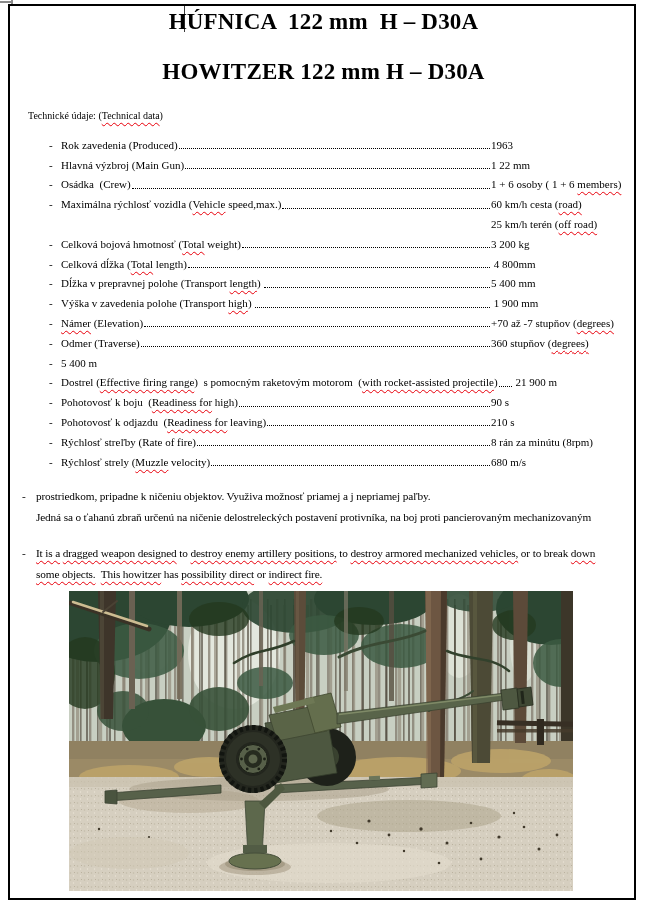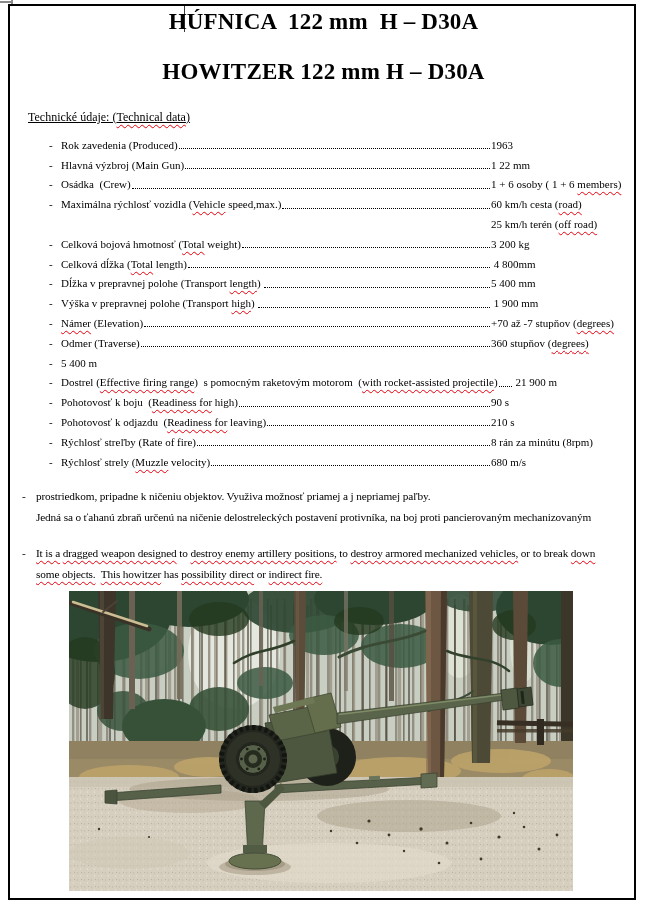--- a/index.html
+++ b/index.html
@@ -6,21 +6,21 @@
   .page{position:relative;width:647px;height:907px;background:#fff;overflow:hidden;
         font-family:"Liberation Serif","DejaVu Serif",serif;color:#000;}
   .corner-mark{position:absolute;left:0;top:0;width:14px;height:12px;}
   .corner-mark .h{position:absolute;left:0;top:1px;width:13px;height:2px;background:#8a8a8a;}
   .corner-mark .v{position:absolute;left:11px;top:0;width:2px;height:9px;background:#8a8a8a;}
   .border-frame{position:absolute;left:8px;top:4px;width:624px;height:892px;border:2px solid #000;background:#fff;}
   .caret-line{position:absolute;left:184px;top:6px;width:1px;height:26px;background:#3a3a3a;}
   .title{position:absolute;left:0;width:647px;text-align:center;font-weight:bold;font-size:23px;white-space:pre;letter-spacing:.2px;}
   .title-sk{top:9px;}
   .title-en{top:59px;}
-  .heading{position:absolute;left:28px;top:110px;font-size:12px;text-decoration:underline;}
+  .heading{position:absolute;left:28px;top:110px;font-size:10px;}
   .specs{position:absolute;left:49px;top:132px;width:585px;font-size:11px;line-height:13px;}
   .spec-row{display:flex;align-items:flex-end;height:19.8px;}
   .spec-row .bullet{flex:none;width:12px;}
   .spec-row .lw{flex:none;width:430px;display:flex;align-items:flex-end;min-width:0;text-align:right;}
   .spec-row.wide .lw{width:auto;}
   .spec-row .lab{white-space:pre;}
   .spec-row .dots{flex:1 1 auto;min-width:4px;border-bottom:1.5px dotted #000;margin:0 1px 2.5px 1px;}
   .spec-row.wide .dots{flex:none;width:13px;}
   .spec-row.cont .dots{border-bottom:none;}
   .spec-row .val{white-space:pre;}
@@ -111,21 +111,21 @@
         <span class="bullet">-</span>
         <span class="lw">
           <span class="lab"><span class="t-seg">Dĺžka v prepravnej polohe (Transport </span><span class="t-seg sq">length</span><span class="t-seg">) </span></span>
           <span class="dots"></span>
         </span>
         <span class="val"><span class="t-seg">5 400 mm</span></span>
       </div>
       <div class="spec-row">
         <span class="bullet">-</span>
         <span class="lw">
-          <span class="lab"><span class="t-seg">Výška v prepravnej polohe (Transport </span><span class="t-seg sq">high</span><span class="t-seg">) </span></span>
+          <span class="lab"><span class="t-seg">Výška v zavedenia polohe (Transport </span><span class="t-seg sq">high</span><span class="t-seg">) </span></span>
           <span class="dots"></span>
         </span>
         <span class="val"><span class="t-seg"> 1 900 mm</span></span>
       </div>
       <div class="spec-row">
         <span class="bullet">-</span>
         <span class="lw">
           <span class="lab"><span class="t-seg sq">Námer</span><span class="t-seg"> (Elevation)</span></span>
           <span class="dots"></span>
         </span>

